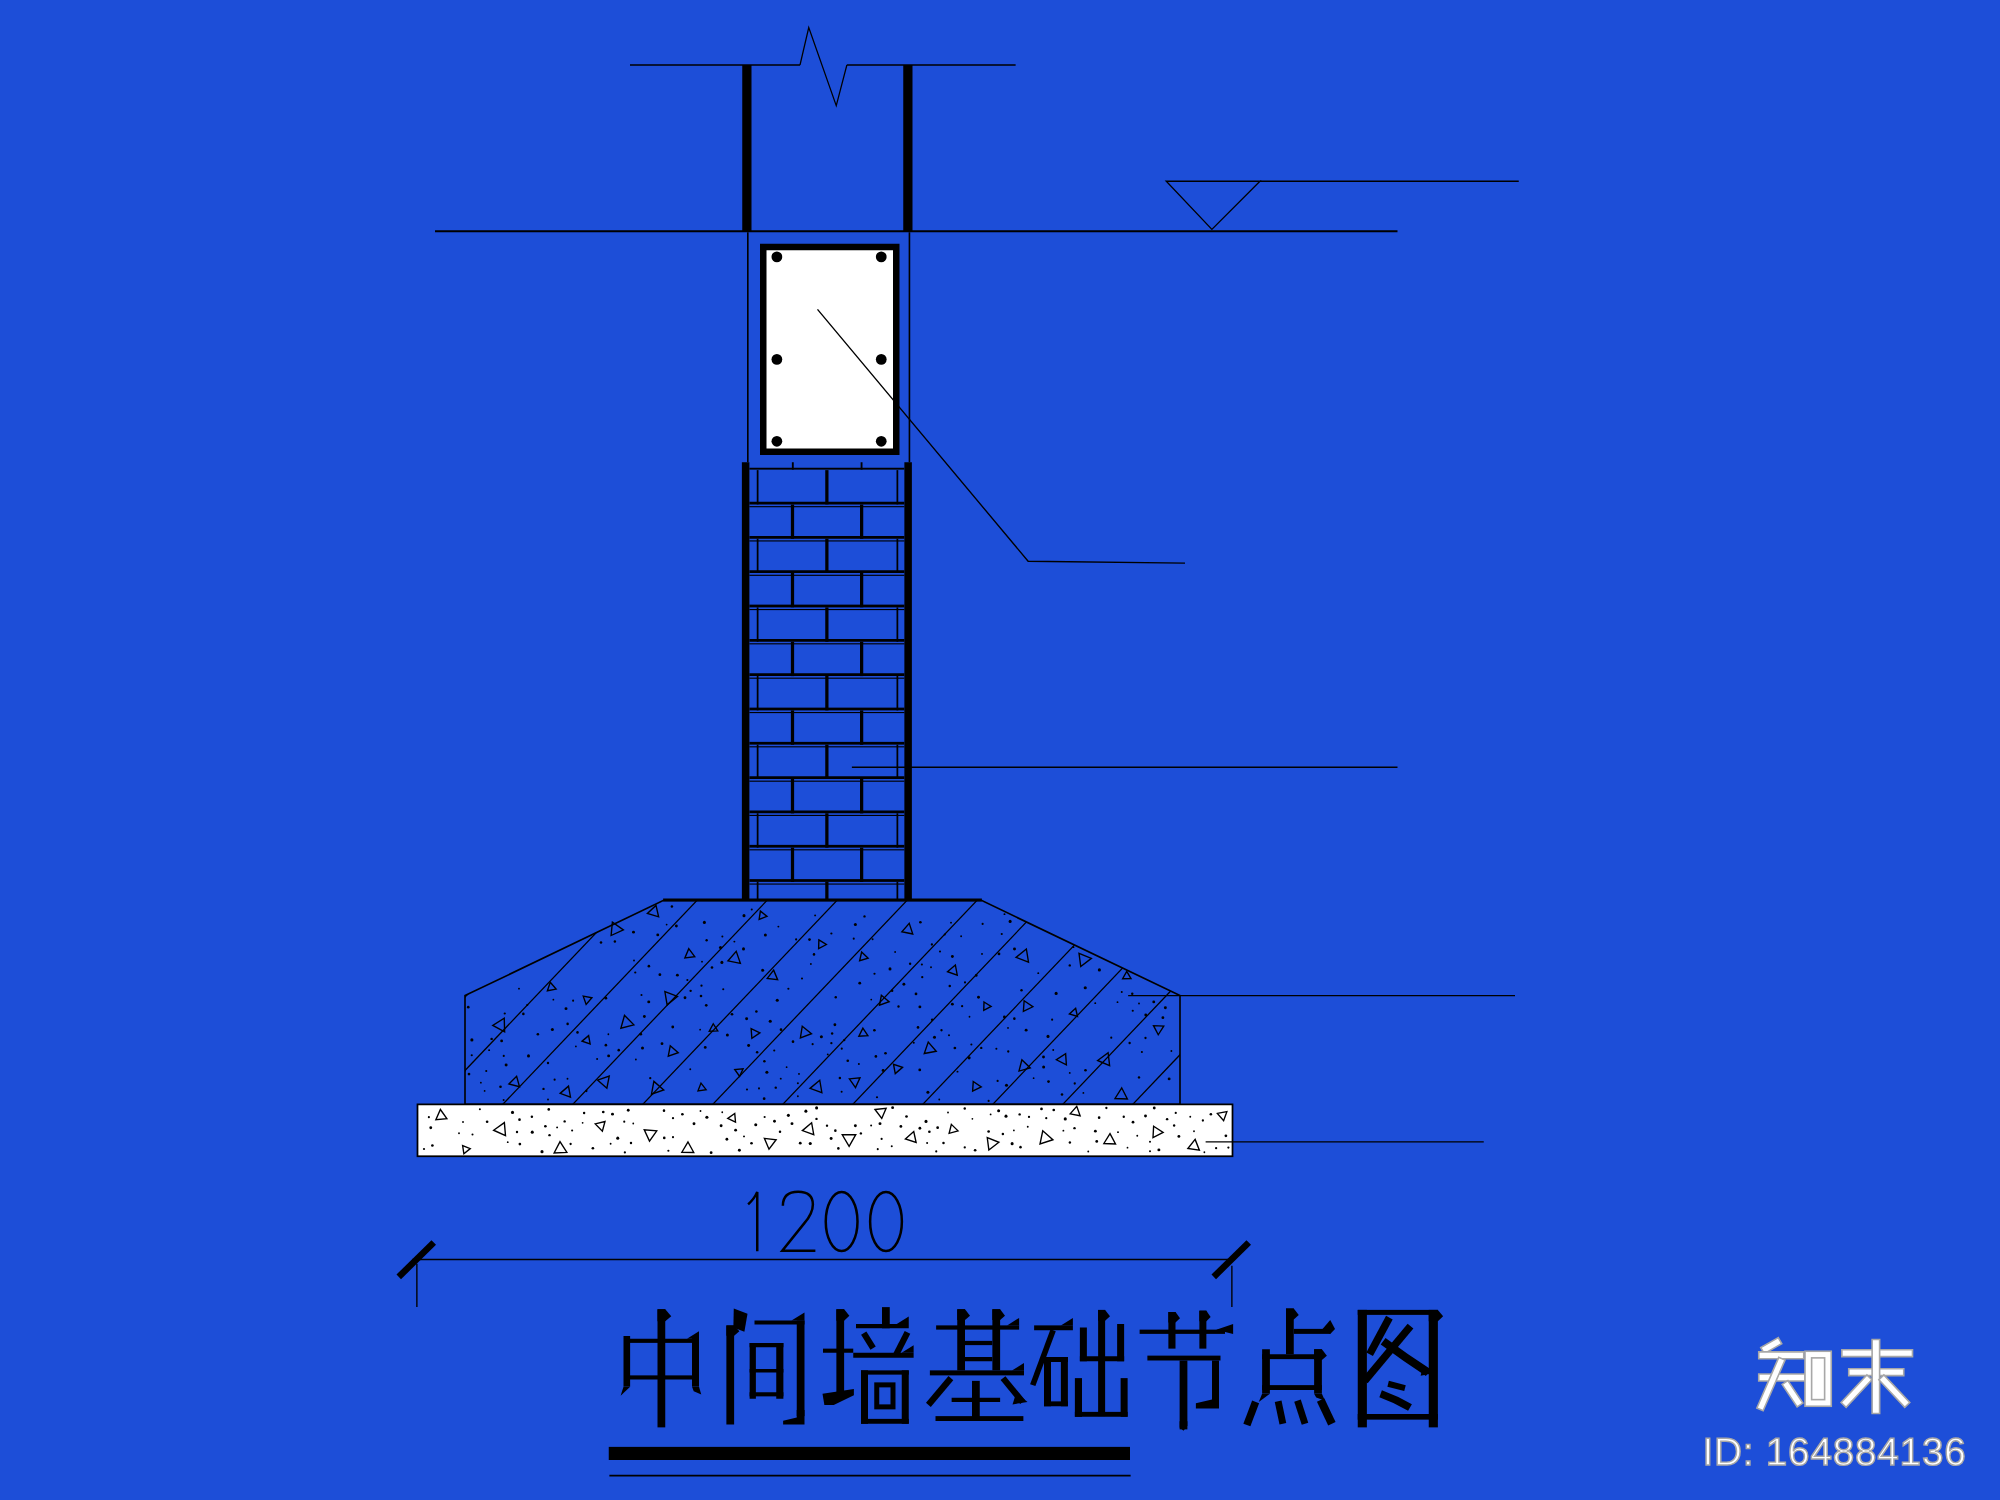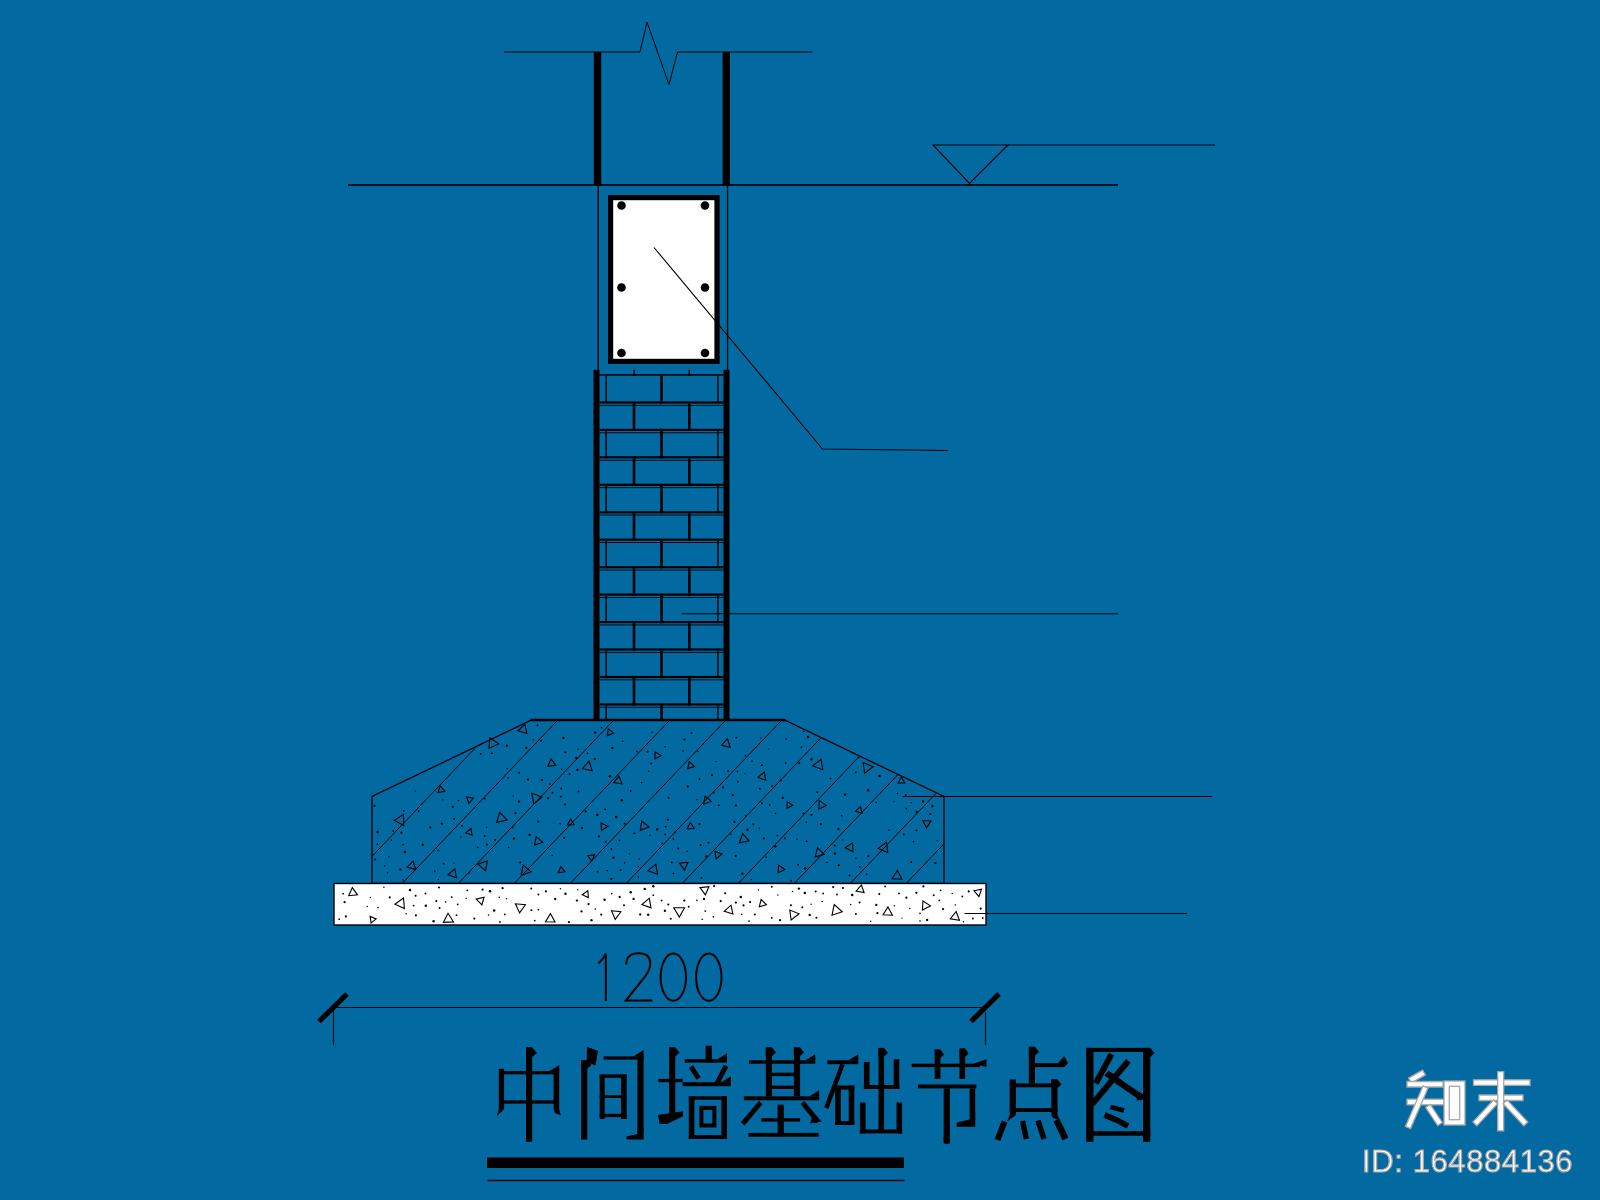--- a/index.html
+++ b/index.html
@@ -1,15 +1,15 @@
 <!DOCTYPE html>
 <html><head><meta charset="utf-8">
 <style>
 html,body{margin:0;padding:0;background:#fff;}
-#page{position:relative;width:1600px;height:1200px;background:#0369a1;overflow:hidden;font-family:"Liberation Sans",sans-serif;}
+#page{position:relative;width:1600px;height:1200px;background:#1d4ed8;overflow:hidden;font-family:"Liberation Sans",sans-serif;}
 </style></head>
 <body>
 <div id="page"><svg width="1600" height="1200" viewBox="0 0 1600 1200" xmlns="http://www.w3.org/2000/svg">
       <line x1="504" y1="52" x2="640" y2="52" stroke="#000" stroke-width="1.2"></line>
       <polyline points="640,52 647,22 669,84.5 677.5,52" fill="none" stroke="#000" stroke-width="1.0"></polyline>
       <line x1="677.5" y1="52" x2="812.5" y2="52" stroke="#000" stroke-width="1.2"></line>
       <rect x="593.8" y="52" width="7.4" height="133.5" fill="#000"></rect>
       <rect x="722.6" y="52" width="7.4" height="133.5" fill="#000"></rect>
       <rect x="348" y="184.2" width="770" height="1.6" fill="#000"></rect>
       <polygon points="933,145 1008,145 969.5,183.5" fill="none" stroke="#000" stroke-width="1.1"></polygon>

